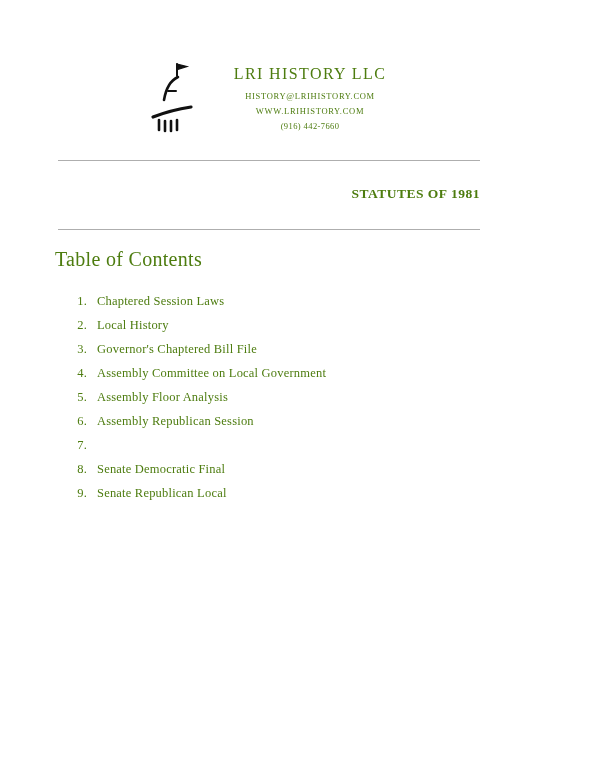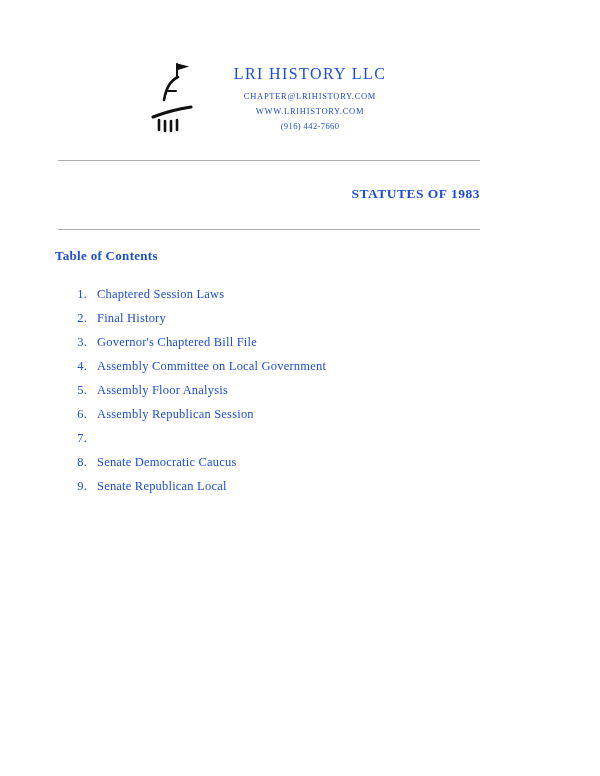--- a/index.html
+++ b/index.html
@@ -5,21 +5,21 @@
   html, body {
     margin: 0;
     padding: 0;
     background: #ffffff;
   }
   .page {
     position: relative;
     width: 560px;
     height: 776px;
     background: #ffffff;
-    color: #1d4ed8;
+    color: #4d7c0f;
     font-family: "Liberation Serif", serif;
     overflow: hidden;
   }
   
   .header-row {
     display: flex;
     align-items: center;
     justify-content: center;
     padding-top: 60px;
     gap: 34px;
@@ -67,22 +67,22 @@
   .doc-ref div {
     font-weight: bold;
     font-size: 13.5px;
     letter-spacing: 0.5px;
     line-height: 22px;
     white-space: pre;
   }
   
   .toc-heading {
     margin: 18px 0 0 55px;
-    font-weight: bold;
-    font-size: 13px;
+    font-weight: normal;
+    font-size: 20px;
     letter-spacing: 0.3px;
   }
   .toc-list {
     list-style: none;
     margin: 24px 0 0 70px;
     padding: 0;
   }
   .toc-list li {
     display: flex;
     align-items: baseline;
@@ -120,44 +120,44 @@
 
           <path d="M13 60 v10" stroke-width="2.6"></path>
           <path d="M19 61 v10" stroke-width="2.6"></path>
           <path d="M25 61 v10" stroke-width="2.6"></path>
           <path d="M31 60 v10" stroke-width="2.6"></path>
         </g>
       </svg>
     </div>
     <div class="header-text">
       <div class="company-name">LRI HISTORY LLC</div>
-      <div class="contact-line">CHAPTER@LRIHISTORY.COM</div>
+      <div class="contact-line">HISTORY@LRIHISTORY.COM</div>
       <div class="contact-line">WWW.LRIHISTORY.COM</div>
       <div class="phone-line">(916) 442-7660</div>
     </div>
   </div>
 
   <hr class="rule rule-top">
 
   <div class="doc-ref">
-    <div>STATUTES OF 1983</div>
+    <div>STATUTES OF 1981</div>
   </div>
 
   <hr class="rule rule-mid">
 
   <div class="toc-heading">Table of Contents</div>
 
   <ol class="toc-list">
     <li>
       <span class="toc-num">1.</span>
       <span>Chaptered Session Laws</span>
     </li>
     <li>
       <span class="toc-num">2.</span>
-      <span>Final History</span>
+      <span>Local History</span>
     </li>
     <li>
       <span class="toc-num">3.</span>
       <span>Governor's Chaptered Bill File</span>
     </li>
     <li>
       <span class="toc-num">4.</span>
       <span>Assembly Committee on Local Government</span>
     </li>
     <li>
@@ -166,21 +166,21 @@
     </li>
     <li>
       <span class="toc-num">6.</span>
       <span>Assembly Republican Session</span>
     </li>
     <li>
       <span class="toc-num">7.</span>
     </li>
     <li>
       <span class="toc-num">8.</span>
-      <span>Senate Democratic Caucus</span>
+      <span>Senate Democratic Final</span>
     </li>
     <li>
       <span class="toc-num">9.</span>
       <span>Senate Republican Local</span>
     </li>
   </ol>
 
 </div>
 
 </body></html>

